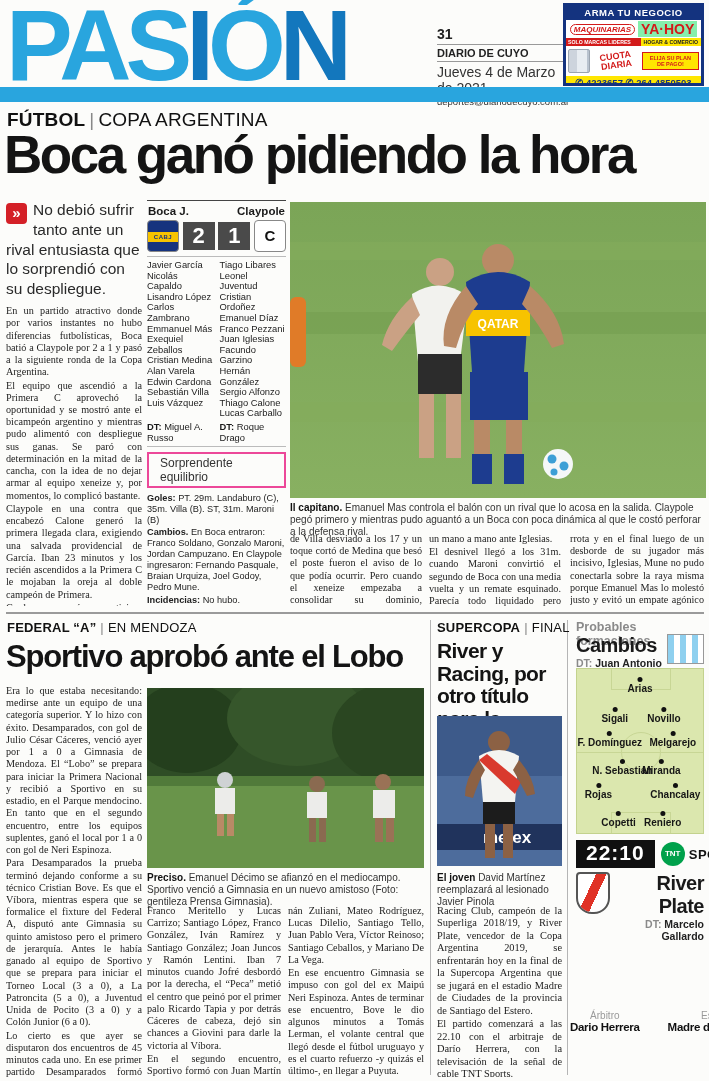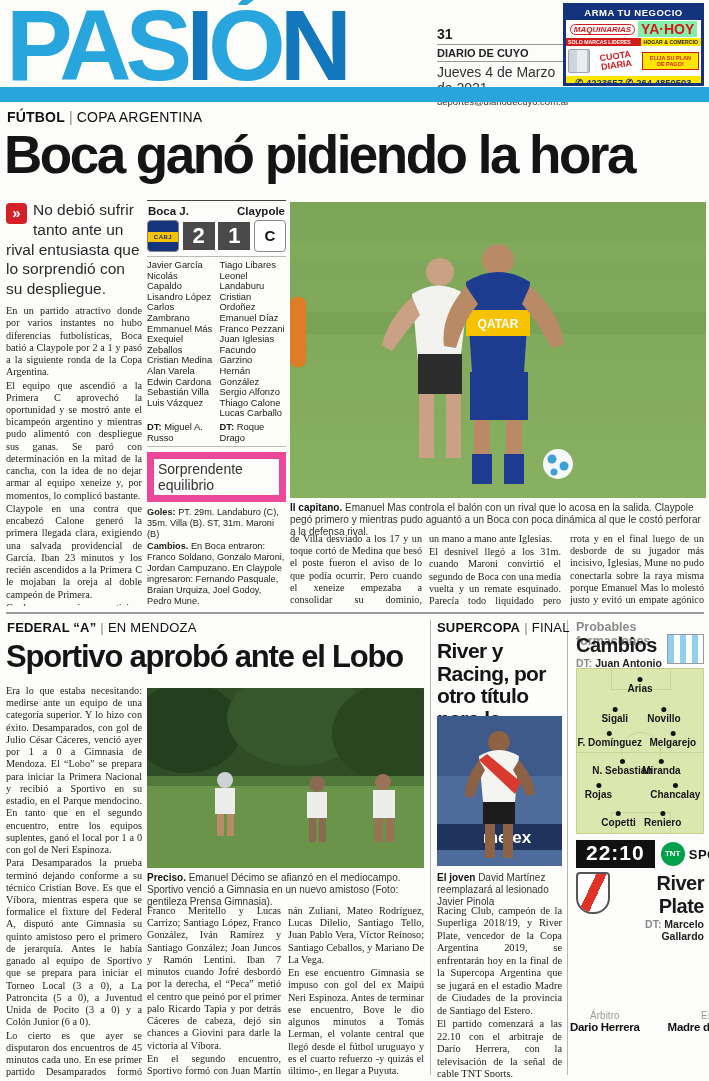--- a/index.html
+++ b/index.html
@@ -26,21 +26,21 @@
   .ad-strip { display:flex; font-size:5.2px; font-weight:700;}
   .ad-strip .s1 { background:#d31a1a; color:#fff; flex:1; padding:1px 2px;}
   .ad-strip .s2 { background:#ffe600; color:#222; padding:1px 3px;}
   .ad-mid { display:flex; align-items:center; gap:3px; padding:2px; height:30px;}
   .ad-appl { width:30px; height:24px; background:linear-gradient(90deg,#cdd4dd 0 8px,#e8edf2 8px 18px,#b9c3cf 18px); border:1px solid #9aa4b0; border-radius:2px;}
   .ad-cuota { color:#d31a1a; font-weight:900; font-size:9px; transform:rotate(-8deg); line-height:9px; text-align:center;}
   .ad-elija { background:#ffe600; border:1.5px solid #d31a1a; color:#d31a1a; font-weight:900; font-size:5.5px; padding:2px 3px; line-height:6px; text-align:center;}
   .ad-phones { background:#ffe600; color:#14337f; font-weight:900; font-size:9.5px; text-align:center; padding:1px 0 2px; white-space:nowrap;}
 
   
-  .kicker { font-size:14px; color:#111; letter-spacing:.2px;}
+  .kicker { font-size:19px; color:#111; letter-spacing:.2px;}
   .kicker b { font-weight:800;}
   .kicker .sep { color:#888; font-weight:300; padding:0 4px;}
   .headline-main { font-weight:900; font-size:53px; letter-spacing:-2.5px; line-height:1; color:#141414; font-family:"Liberation Sans",sans-serif;}
   .headline-2 { font-weight:900; font-size:31px; letter-spacing:-1.2px; line-height:1; color:#141414;}
   .headline-3 { font-weight:900; font-size:21px; letter-spacing:-.6px; line-height:1.08; color:#141414;}
 
   
   .serifcol { font-family:"Liberation Serif", serif; font-size:10.2px; line-height:1.2; text-align:justify; color:#1c1c1c; overflow:hidden;}
   .serifcol p { margin-bottom:1px; text-indent:0;}
   .lead { font-size:15.5px; line-height:1.28; color:#2a2a2a; font-family:"Liberation Sans",sans-serif; text-align:left;}
@@ -53,21 +53,21 @@
   .crest { width:32px; height:32px; border-radius:4px; position:relative; overflow:hidden; border:1px solid #888;}
   .crest.boca { background:#16337e; }
   .crest.boca .band { position:absolute; top:11px; left:0; right:0; height:10px; background:#f7c300; color:#16337e; font-size:6px; font-weight:900; text-align:center; line-height:10px; letter-spacing:.5px;}
   .crest.clay { background:#fff; }
   .crest.clay .cc { position:absolute; inset:0; color:#111; font-weight:900; font-size:15px; text-align:center; line-height:30px;}
   .scoresq { width:32px; height:28px; background:#4a4a4a; color:#fff; font-weight:900; font-size:22px; text-align:center; line-height:28px;}
   .lineups { display:flex; gap:6px; margin-top:4px; border-top:1px solid #bbb; padding-top:3px;}
   .lineups ul { flex:1; list-style:none; font-size:9.4px; line-height:10.6px; color:#222;}
   .dtrow { display:flex; gap:6px; font-size:9.4px; border-bottom:1px solid #bbb; padding:2px 0 3px;}
   .dtrow span { flex:1;} .dtrow b { font-weight:800;}
-  .sb-note { border:7px solid #ec4899; font-size:14px; color:#333; padding:2px 4px; margin:5px 0;}
+  .sb-note { border:2px solid #ec4899; font-size:12px; color:#333; padding:2px 11px; margin:5px 0;}
   .sb-facts { font-size:9.2px; line-height:1.18; color:#222; text-align:left;}
   .sb-facts p { margin-bottom:2px;}
   .sb-facts b { font-weight:800;}
 
   
   .caption { font-size:10px; line-height:1.2; color:#333; font-family:"Liberation Sans",sans-serif; text-align:left;}
   .caption b { font-weight:800; color:#111;}
 
   
   .hrule { background:#9a9a9a; height:1.5px;}
@@ -173,21 +173,21 @@
           <li>Emmanuel Más</li>
           <li>Exequiel Zeballos</li>
           <li>Cristian Medina</li>
           <li>Alan Varela</li>
           <li>Edwin Cardona</li>
           <li>Sebastián Villa</li>
           <li>Luis Vázquez</li>
         </ul>
         <ul>
           <li>Tiago Libares</li>
-          <li>Leonel Landaburu</li>
+          <li>Leonel Juventud</li>
           <li>Cristian Ordoñez</li>
           <li>Emanuel Díaz</li>
           <li>Franco Pezzani</li>
           <li>Juan Iglesias</li>
           <li>Facundo Garzino</li>
           <li>Hernán González</li>
           <li>Sergio Alfonzo</li>
           <li>Thiago Calone</li>
           <li>Lucas Carballo</li>
         </ul>

